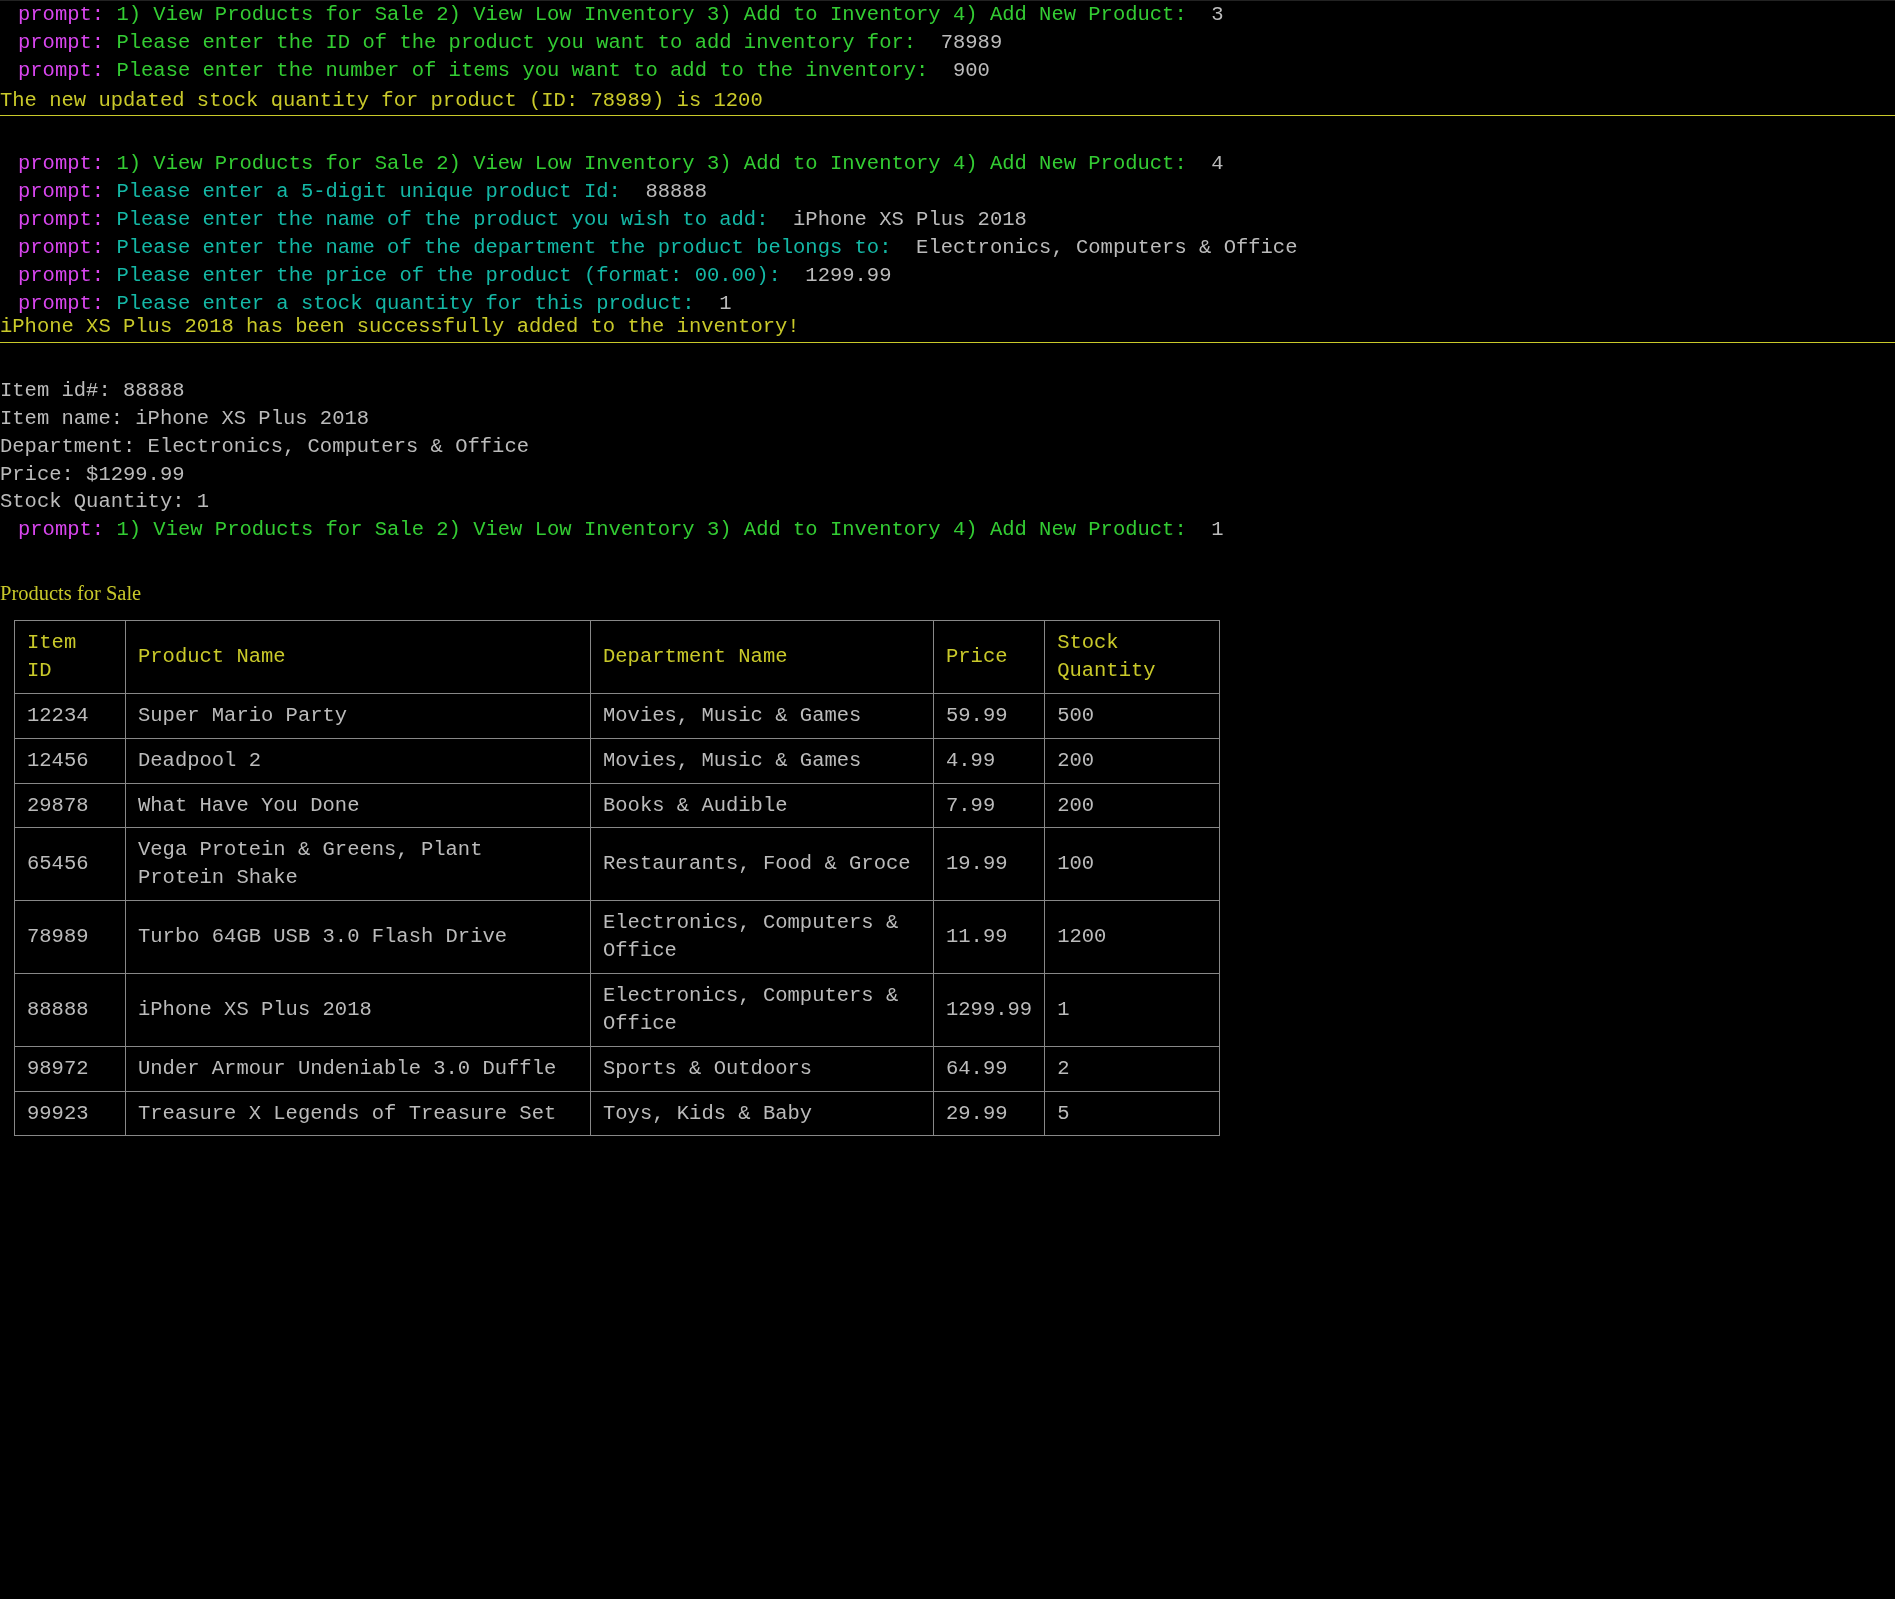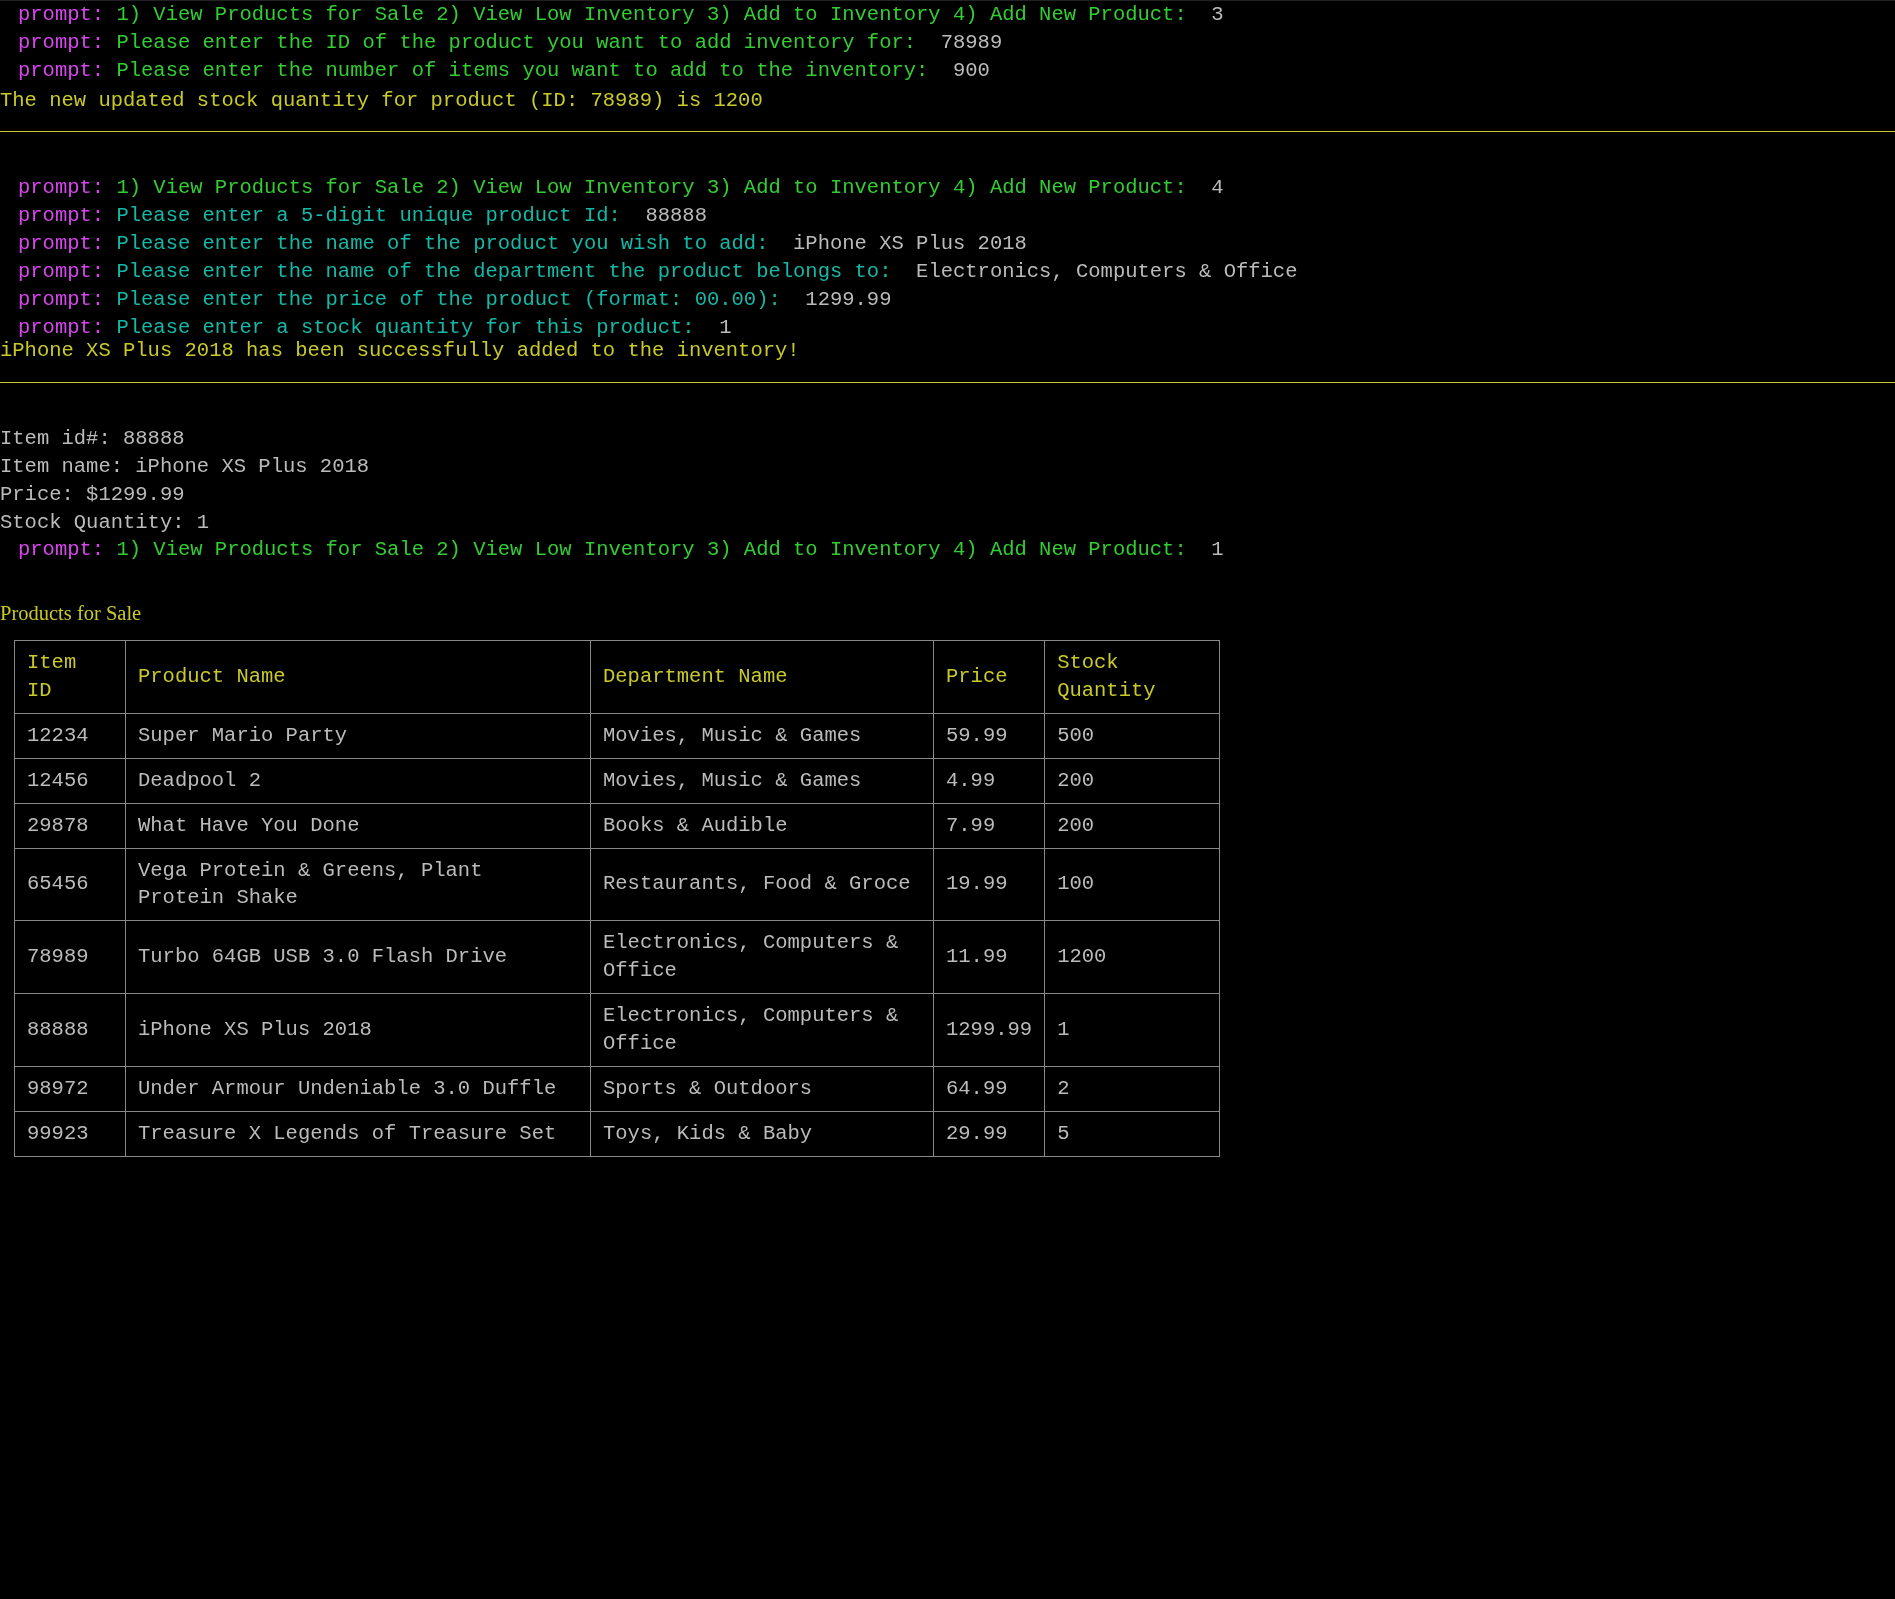--- a/index.html
+++ b/index.html
@@ -32,22 +32,22 @@
     margin-top: 27px;
   }
   .input-val {
     color: #bbb;
   }
   .status-yellow-underline-bar {
     border-bottom: 1.5px solid #c9c92a;
     width: 100%;
     display: block;
     line-height: 1.0;
-    padding-bottom: 20px;
-    margin-bottom: 16px;
+    padding-bottom: 4px;
+    margin-bottom: 8px;
   }
   .status-yellow-underline-bar .txt {
     color: #c9c92a;
   }
   .hr-thin {
     border: none;
     border-top: 1px solid #222;
     margin: 0;
     width: 100%;
   }
@@ -103,20 +103,21 @@
 <div class="line"><span class="prompt-label">prompt:</span> <span class="prompt-purple">Please enter the name of the department the product belongs to:</span>  <span class="input-val">Electronics, Computers &amp; Office</span></div>
 <div class="line"><span class="prompt-label">prompt:</span> <span class="prompt-purple">Please enter the price of the product (format: 00.00):</span>  <span class="input-val">1299.99</span></div>
 <div class="line"><span class="prompt-label">prompt:</span> <span class="prompt-purple">Please enter a stock quantity for this product:</span>  <span class="input-val">1</span></div>
 <div class="status-yellow-underline-bar"><span class="txt">iPhone XS Plus 2018 has been successfully added to the inventory!</span></div>
 
 <div class="spacer-md"></div>
 
 <div class="info-block">
   <div class="line">Item id#: 88888</div>
   <div class="line">Item name: iPhone XS Plus 2018</div>
+  <div class="line">Department: Electronics, Computers &amp; Office</div>
   <div class="line">Price: $1299.99</div>
   <div class="line">Stock Quantity: 1</div>
 </div>
 
 <div class="line"><span class="prompt-label">prompt:</span> <span class="prompt-green">1) View Products for Sale 2) View Low Inventory 3) Add to Inventory 4) Add New Product:</span>  <span class="input-val">1</span></div>
 
 <div class="spacer-lg"></div>
 <div class="line products-title">Products for Sale</div>
 
 <table class="products">

